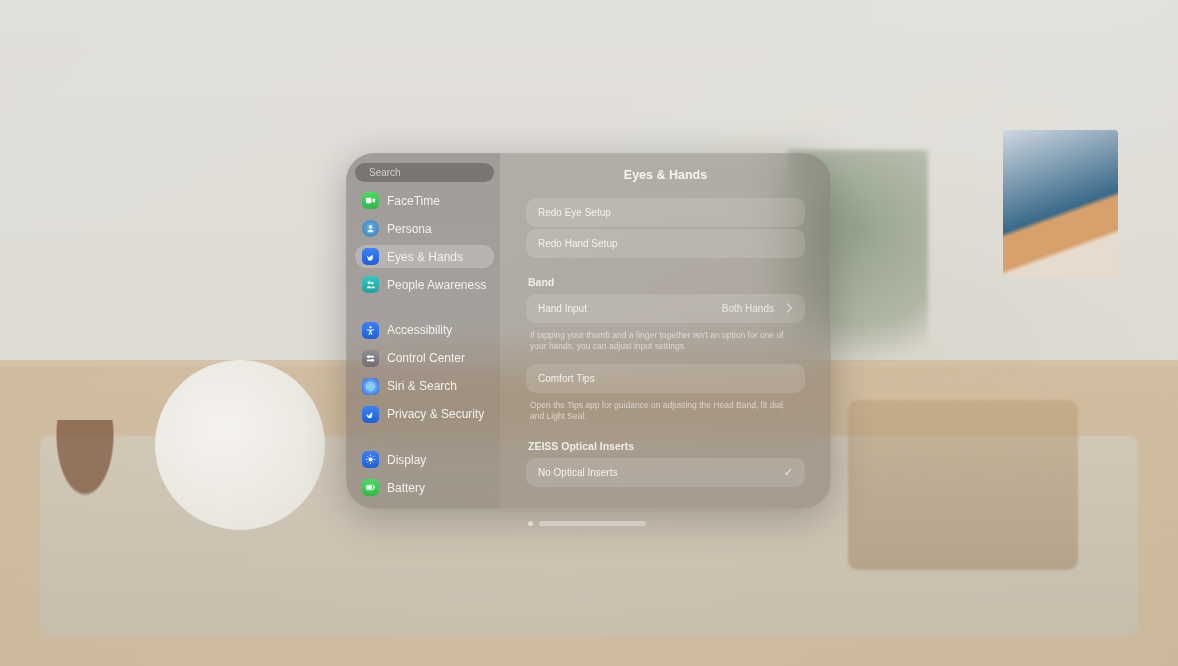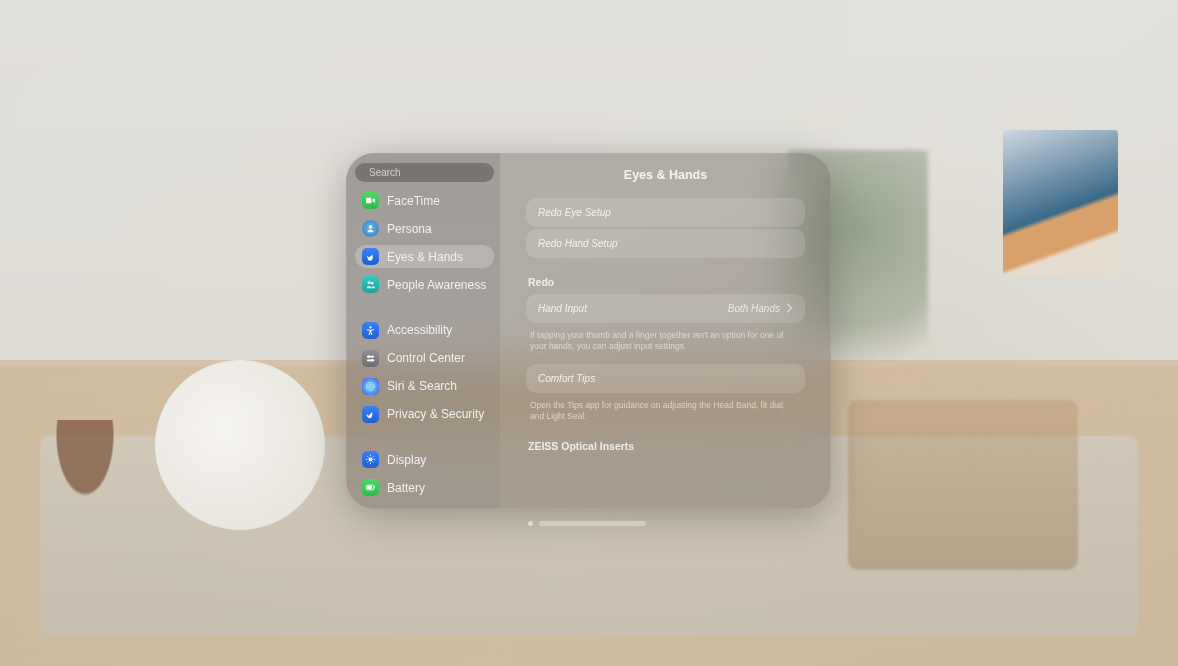--- a/index.html
+++ b/index.html
@@ -154,24 +154,23 @@
     padding: 0 12px;
     height: 29px;
     display: flex;
     align-items: center;
     justify-content: space-between;
     font-size: 10px;
     font-weight: 500;
     color: #f4f2ee;
     margin-bottom: 2px;
     cursor: pointer;
-    font-style: italic;
   }
   .row + .row { margin-top: 2px; }
-  .row .trail { display: flex; align-items: center; gap: 6px; color: rgba(244,242,238,0.85); }
+  .row .trail { display: flex; align-items: center; gap: 12px; color: rgba(244,242,238,0.85); }
   .row .chev { opacity: 0.7; }
   .row .check { font-size: 11px; }
   .caption {
     font-size: 8.5px;
     line-height: 1.3;
     color: rgba(240,237,231,0.7);
     padding: 5px 4px 0 4px;
   }
   .caption a { color: #6aa7ff; text-decoration: none; }
   .section-h {
@@ -322,40 +321,44 @@
   <div class="content">
     <h1>Eyes &amp; Hands</h1>
 
     <div class="row">
       <span>Redo Eye Setup</span>
     </div>
     <div class="row">
       <span>Redo Hand Setup</span>
     </div>
 
-    <div class="section-h">Redo</div>
+    <div class="section-h">Band</div>
     <div class="row">
       <span>Hand Input</span>
       <span class="trail">
         <span>Both Hands</span>
         <span class="chev">
           <svg width="7" height="10" viewBox="0 0 7 10">
               <path d="M1.5 1l4 4-4 4" fill="none" stroke="currentColor" stroke-width="1.4" stroke-linecap="round"></path>
             </svg>
         </span>
       </span>
     </div>
     <div class="caption">If tapping your thumb and a finger together isn't an option for one of your hands, you can adjust input settings.</div>
 
     <div style="height:12px"></div>
     <div class="row">
       <span>Comfort Tips</span>
     </div>
     <div class="caption">Open the Tips app for guidance on adjusting the Head Band, fit dial, and Light Seal.</div>
 
     <div class="section-h">ZEISS Optical Inserts</div>
+    <div class="row">
+      <span>No Optical Inserts</span>
+      <span class="trail check">✓</span>
+    </div>
   </div>
 </div>
 
 <div class="dock">
   <div class="dot"></div>
   <div class="pill"></div>
 </div>
 
 </body></html>

